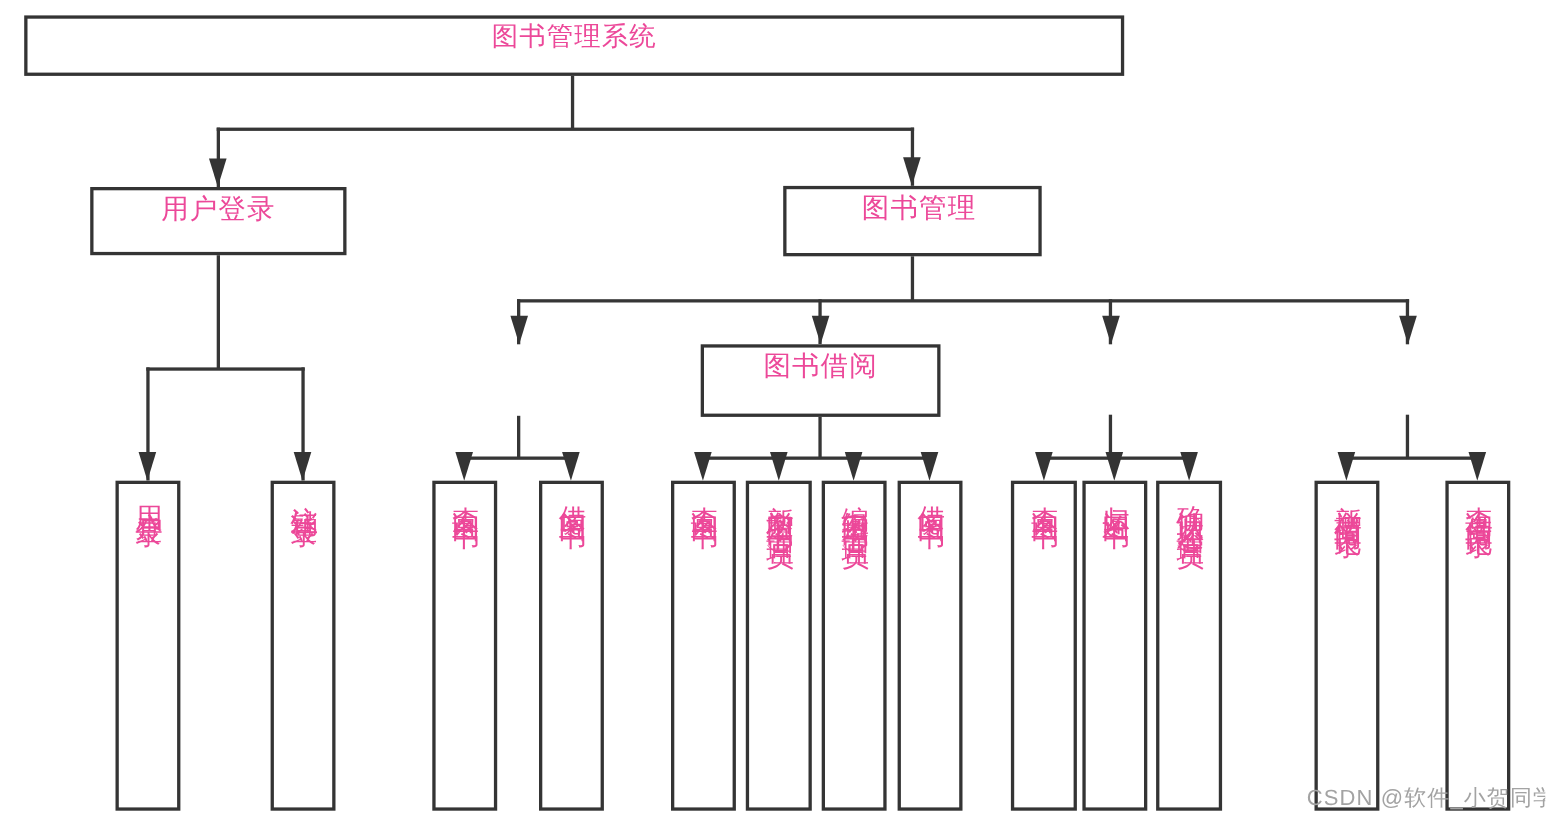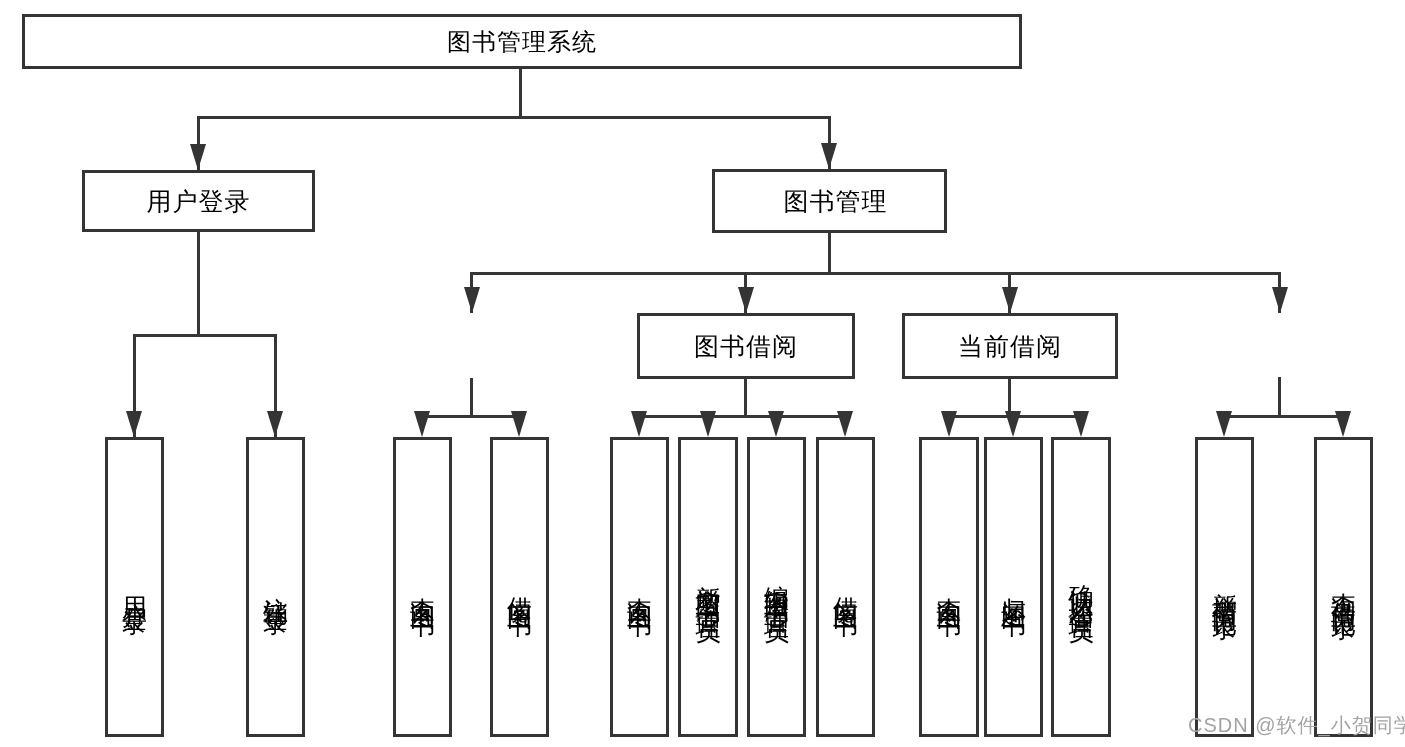--- a/index.html
+++ b/index.html
@@ -1,19 +1,19 @@
 <!DOCTYPE html>
 <html><head>
 <meta charset="utf-8">
 <style>
   html,body{margin:0;padding:0;background:#fff;}
   body{font-family:"Liberation Sans","DejaVu Sans",sans-serif;}
   .canvas{position:relative;width:1405px;height:747px;background:#fff;overflow:hidden;}
   .box{position:absolute;box-sizing:border-box;background:#fff;border:3px solid #343434;
-       display:flex;align-items:center;justify-content:center;color:#000000;}
+       display:flex;align-items:flex-start;justify-content:center;color:#ec4899;}
   .box.h span{font-size:25px;letter-spacing:1px;white-space:nowrap;}
   .box.root span{font-size:24px;}
   .box.v{width:59px;top:437px;height:300px;}
   .vtext{writing-mode:vertical-rl;text-orientation:mixed;font-size:25px;letter-spacing:5px;
          line-height:1;white-space:nowrap;}
   .vl{position:absolute;width:3px;background:#363636;}
   .hl{position:absolute;height:3px;background:#363636;}
   .arr{position:absolute;width:0;height:0;border-left:8px solid transparent;
        border-right:8px solid transparent;border-top:26px solid #343434;}
   .watermark{position:absolute;left:1188px;top:712px;font-size:20px;color:#a3a3a3;
@@ -79,23 +79,20 @@
   <div class="box h" style="left:82px;top:170px;width:233px;height:62px;">
     <span>用户登录</span>
   </div>
   <div class="box h" style="left:712px;top:169px;width:235px;height:64px;padding-left:12px;">
     <span>图书管理</span>
   </div>
 
   <div class="box h" style="left:637px;top:313px;width:218px;height:66px;">
     <span>图书借阅</span>
   </div>
-  <div class="box h" style="left:902px;top:313px;width:216px;height:66px;">
-    <span>当前借阅</span>
-  </div>
 
   <div class="box v" style="left:105px;">
     <span class="vtext">用户登录</span>
   </div>
   <div class="box v" style="left:246px;">
     <span class="vtext">注销登录</span>
   </div>
   <div class="box v" style="left:393px;">
     <span class="vtext">查询图书</span>
   </div>

